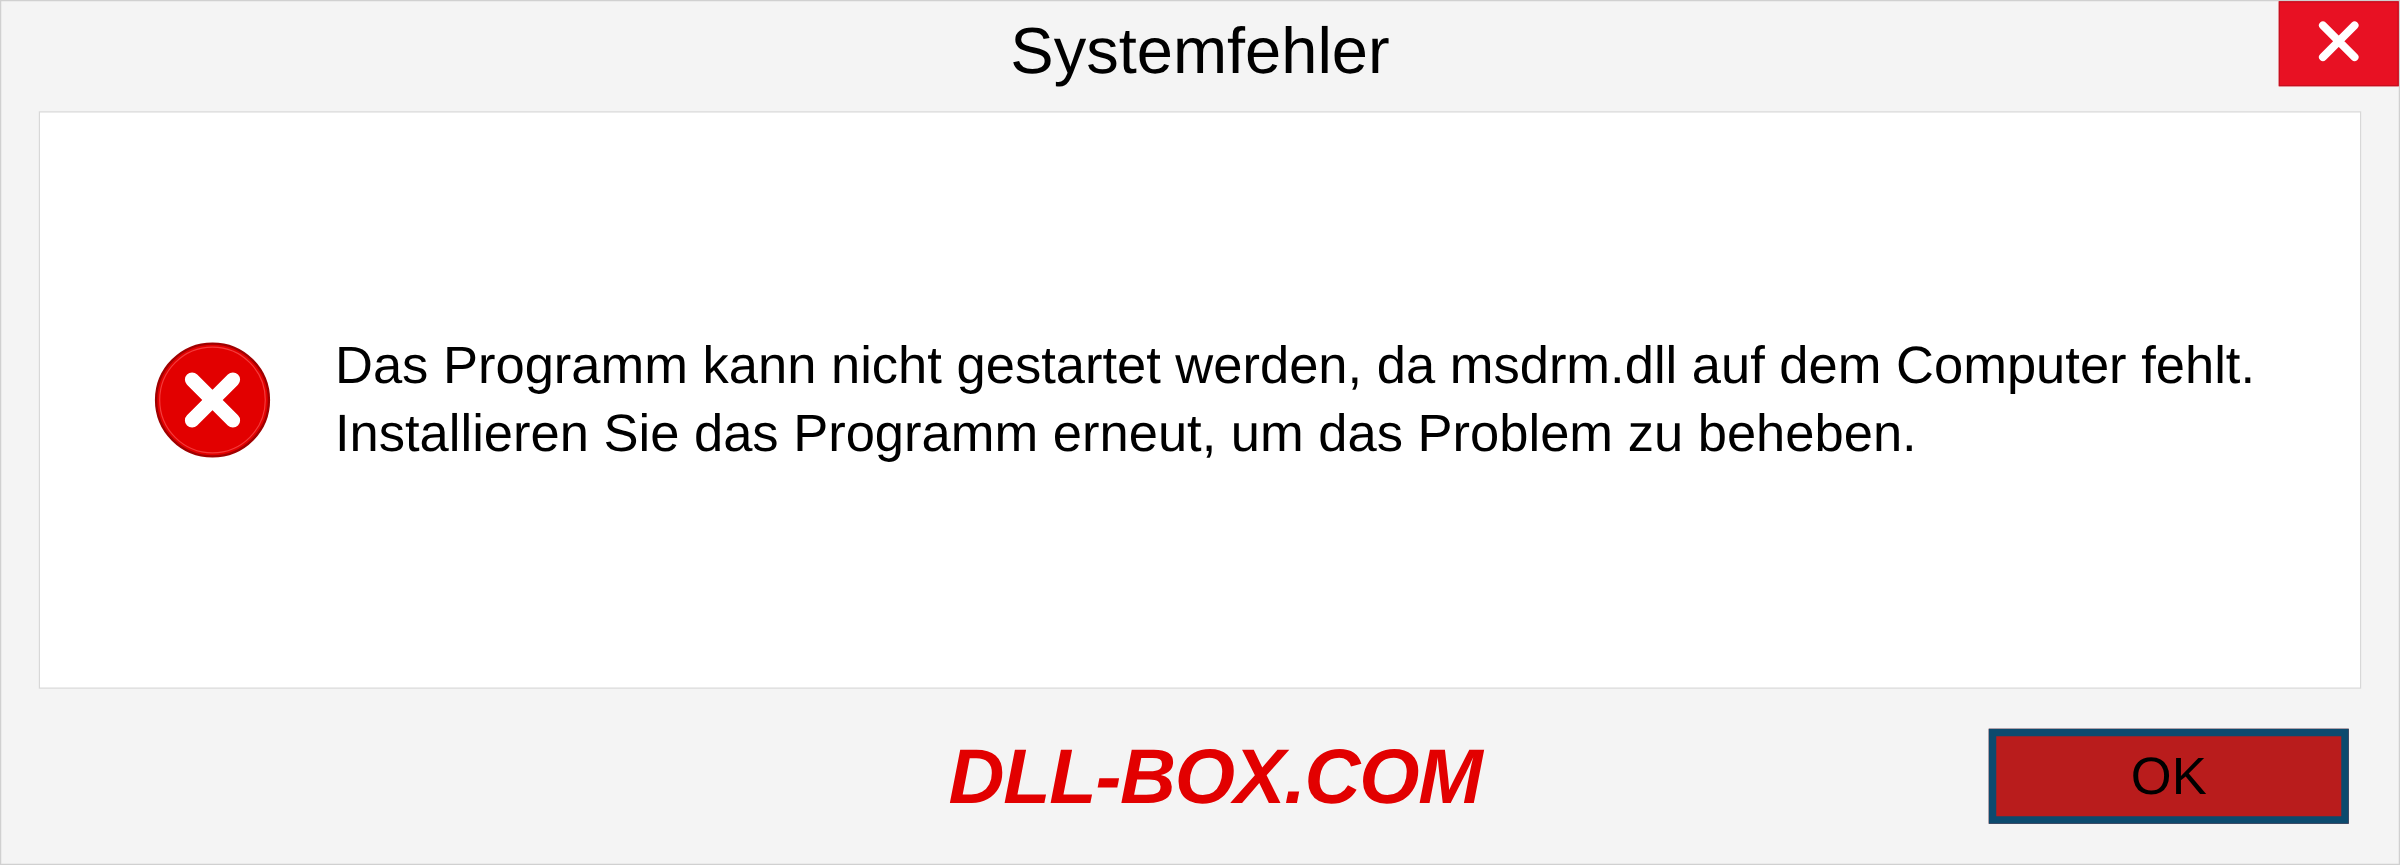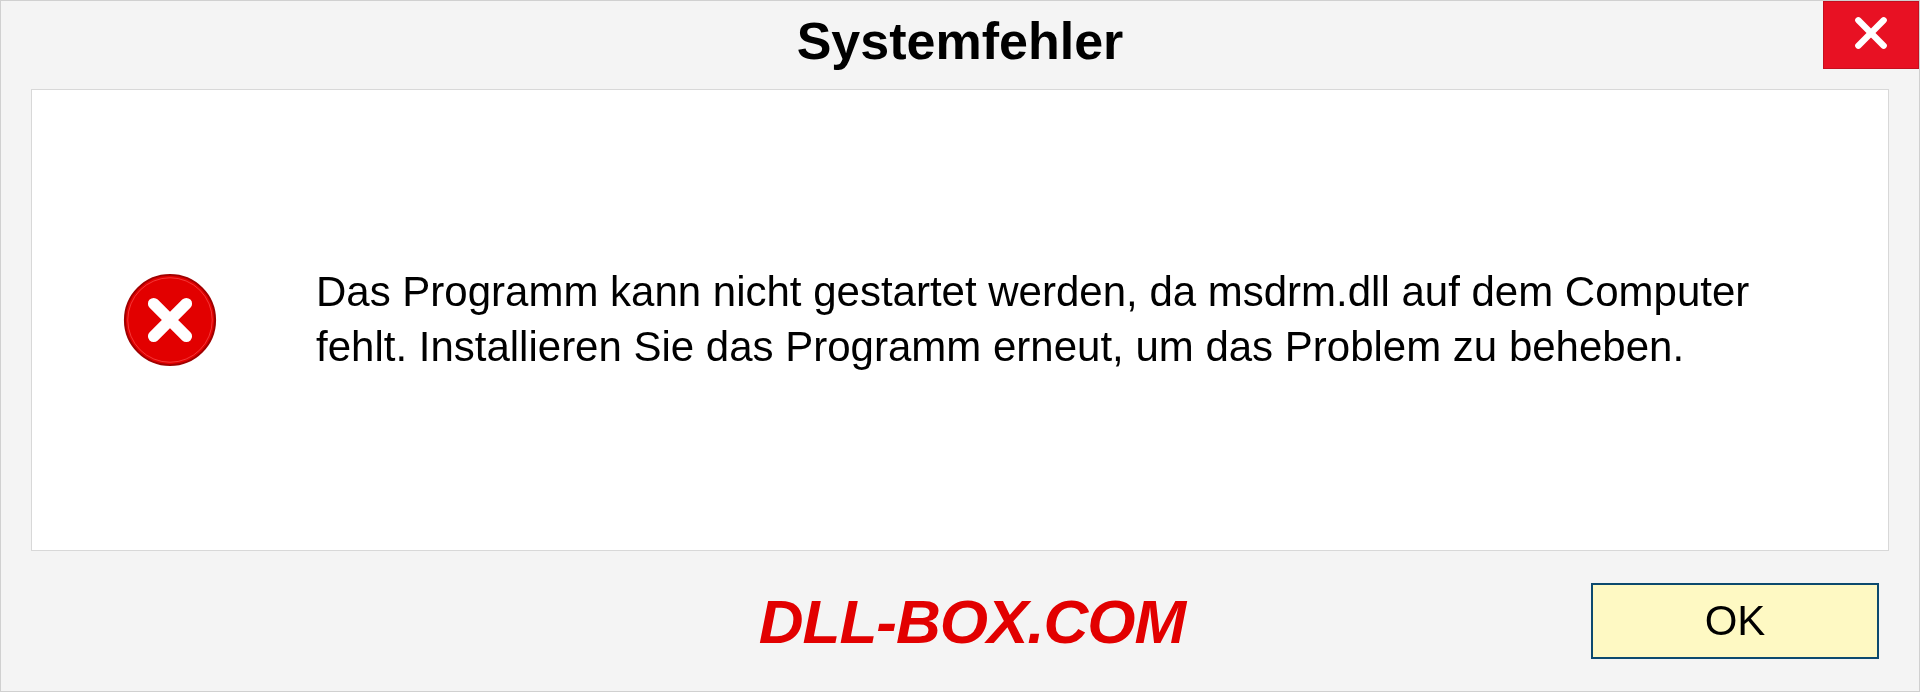--- a/index.html
+++ b/index.html
@@ -25,21 +25,21 @@
     .titlebar {
       height: 88px;
       display: flex;
       align-items: flex-start;
       justify-content: center;
       position: relative;
       padding-top: 10px;
     }
     .title-text {
       font-size: 52px;
-      font-weight: 700;
+      font-weight: 400;
       color: #000;
     }
     .close-btn {
       position: absolute;
       top: 0;
       right: 0;
       width: 96px;
       height: 68px;
       background: #e81123;
       border: 1px solid #c50f1f;
@@ -53,21 +53,20 @@
       height: 38px;
     }
     .content-area {
       margin: 0 30px 0 30px;
       background: #ffffff;
       border: 1px solid #d8d8d8;
       flex: 1;
       display: flex;
       align-items: center;
       padding: 40px 60px 40px 90px;
-      gap: 48px;
     }
     .error-icon {
       flex-shrink: 0;
       width: 96px;
       height: 96px;
       margin-right: 50px;
       position: relative;
     }
     .error-icon svg {
       width: 100%;
@@ -95,22 +94,22 @@
       font-weight: 900;
       color: #e20000;
       font-style: italic;
       letter-spacing: -1px;
       font-family: Arial, sans-serif;
       margin-left: 12px;
     }
     .ok-btn {
       width: 288px;
       height: 76px;
-      background: #fef9c3;
-      border: 2px solid #0c4a6e;
+      background: #b91c1c;
+      border: 6px solid #0c4a6e;
       font-size: 42px;
       color: #000;
       cursor: pointer;
       font-family: inherit;
       display: flex;
       align-items: center;
       justify-content: center;
     }
   </style>
 </head>

